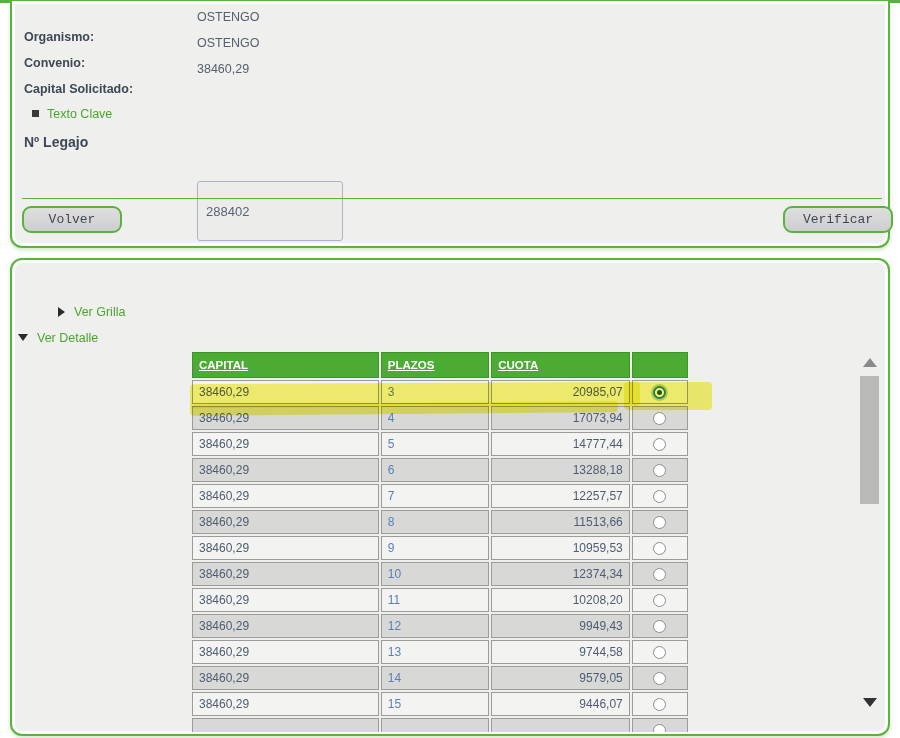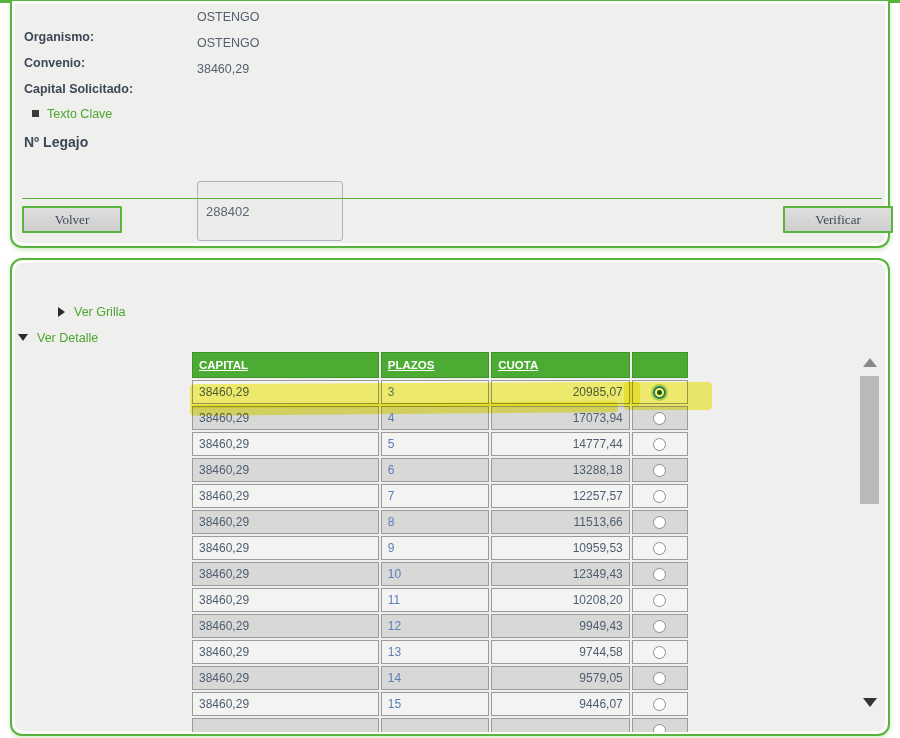--- a/index.html
+++ b/index.html
@@ -37,22 +37,22 @@
   .legajo-input{
     position:absolute;left:185px;top:144px;width:128px;height:22px;
     background:#ececeb;border:1px solid #a9b6c2;border-radius:3px;
     font-family:inherit;font-size:13px;color:#5a6470;padding:18px 8px;outline:none;margin-top:36px;
   }
 
   .separator{position:absolute;left:10px;top:197px;width:860px;height:1px;background:#58b43d;}
 
   .btn{
     position:absolute;height:27px;background:linear-gradient(#dedede,#cecece);
-    border:2px solid #58b43d;border-radius:1px;
-    font-family:Liberation Serif, serif;font-size:13px;color:#3d4856;cursor:pointer;
+    border:2px solid #58b43d;border-radius:9px;
+    font-family:Liberation Mono, monospace;font-size:13px;color:#3d4856;cursor:pointer;
     display:flex;align-items:center;justify-content:center;
   }
   .btn-volver{left:10px;top:205px;width:100px;}
   .btn-verificar{left:771px;top:205px;width:110px;}
 
   
   .detalle-header{
     position:absolute;left:5px;top:5px;width:856px;height:26px;
     background:#4cab33;border-radius:4px;
     color:#ffffff;font-size:13px;font-weight:bold;letter-spacing:.3px;
@@ -221,21 +221,21 @@
     <td class="c-capital">38460,29</td>
     <td class="c-plazo">9</td>
     <td class="c-cuota">10959,53</td>
     <td class="c-radio">
       <span class="radio"></span>
     </td>
   </tr>
           <tr>
     <td class="c-capital">38460,29</td>
     <td class="c-plazo">10</td>
-    <td class="c-cuota">12349,43</td>
+    <td class="c-cuota">12374,34</td>
     <td class="c-radio">
       <span class="radio"></span>
     </td>
   </tr>
           <tr>
     <td class="c-capital">38460,29</td>
     <td class="c-plazo">11</td>
     <td class="c-cuota">10208,20</td>
     <td class="c-radio">
       <span class="radio"></span>

